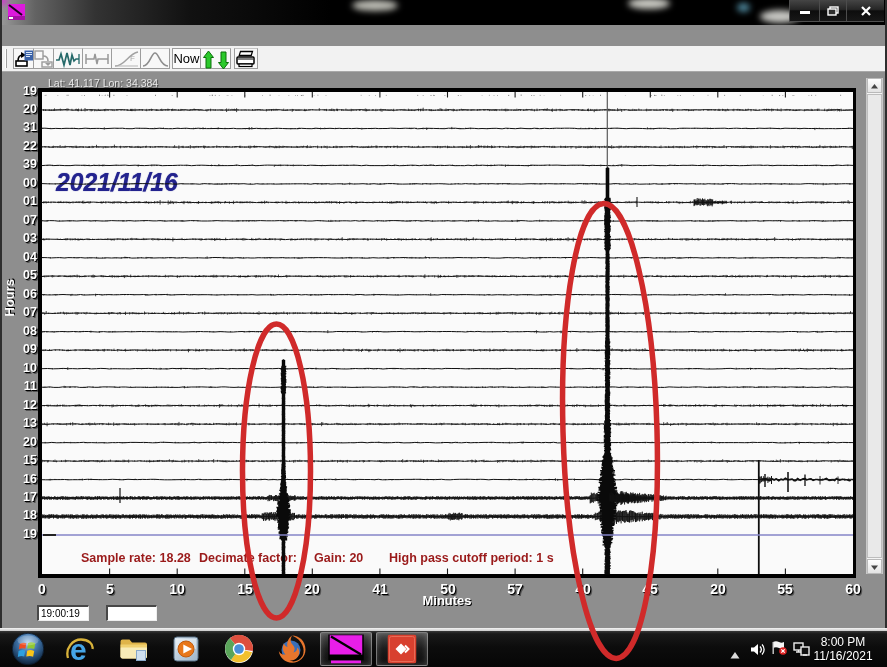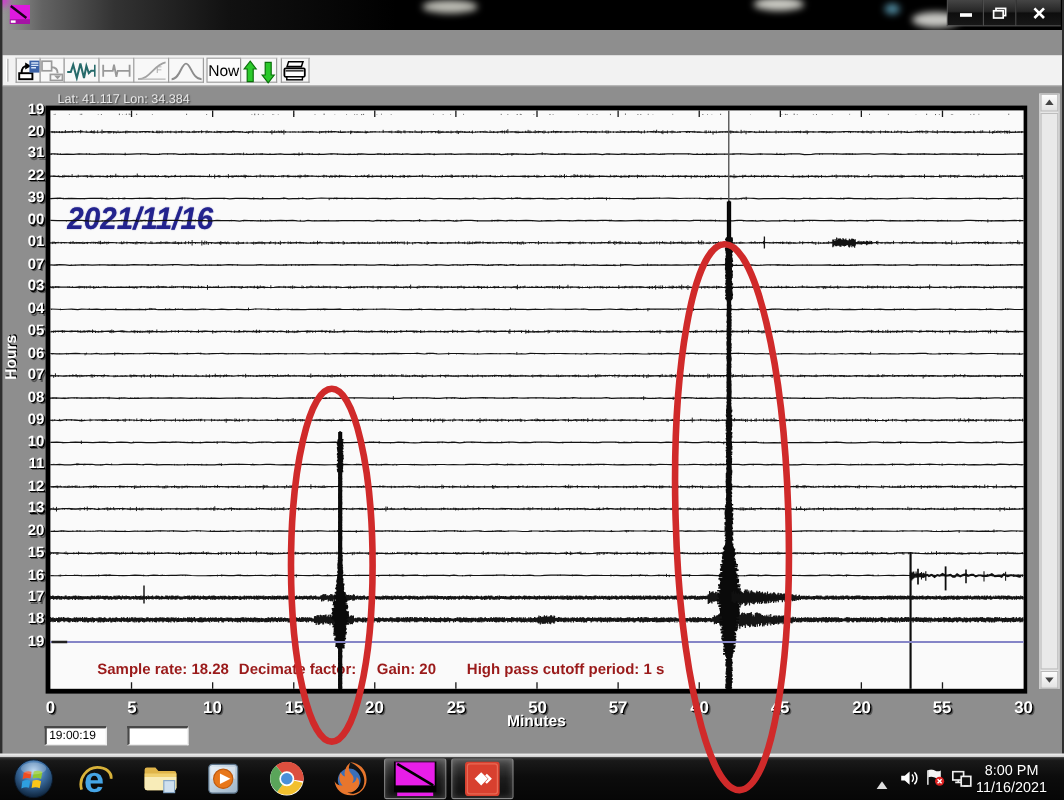--- a/index.html
+++ b/index.html
@@ -168,28 +168,28 @@
 <div class="hl" style="top:472px">16</div>
 <div class="hl" style="top:490px">17</div>
 <div class="hl" style="top:508px">18</div>
 <div class="hl" style="top:527px">19</div>
   <div id="hoursv">Hours</div>
 <div class="xl" style="left:22px">0</div>
 <div class="xl" style="left:90px">5</div>
 <div class="xl" style="left:157px">10</div>
 <div class="xl" style="left:225px">15</div>
 <div class="xl" style="left:292px">20</div>
-<div class="xl" style="left:360px">25</div>
+<div class="xl" style="left:360px">41</div>
 <div class="xl" style="left:428px">50</div>
 <div class="xl" style="left:495px">57</div>
 <div class="xl" style="left:563px">40</div>
 <div class="xl" style="left:630px">45</div>
 <div class="xl" style="left:698px">20</div>
 <div class="xl" style="left:765px">55</div>
-<div class="xl" style="left:833px">30</div>
+<div class="xl" style="left:833px">60</div>
   <div id="minutes">Minutes</div>
   <div id="datetxt">2021/11/16</div>
   <div id="sampletxt">
       <span class="st" style="left:81px">Sample rate: 18.28</span>
       <span class="st" style="left:199px">Decimate factor:</span>
       <span class="st" style="left:314px">Gain: 20</span>
       <span class="st" style="left:389px">High pass cutoff period: 1 s</span>
     </div>
   <div class="tbox" style="left:37px;width:52px">19:00:19</div>
   <div class="tbox" style="left:106px;width:51px"></div>

